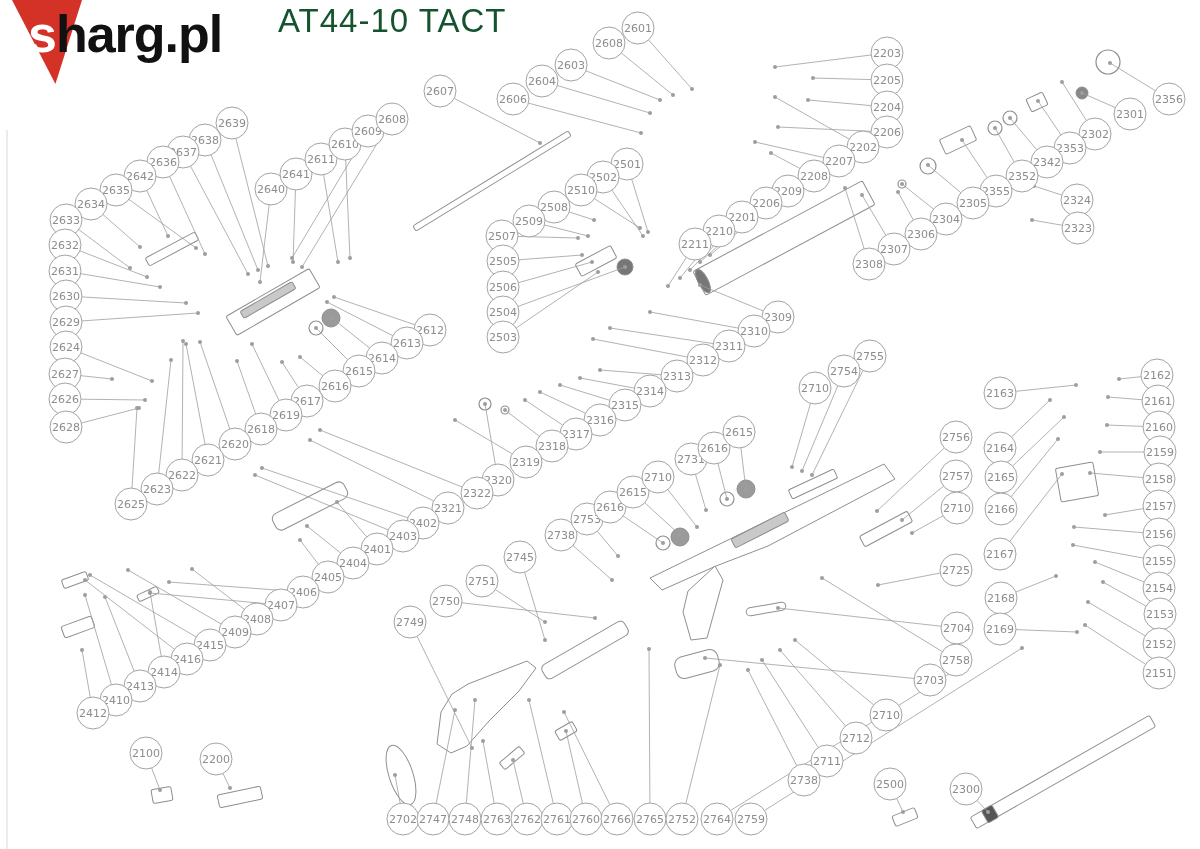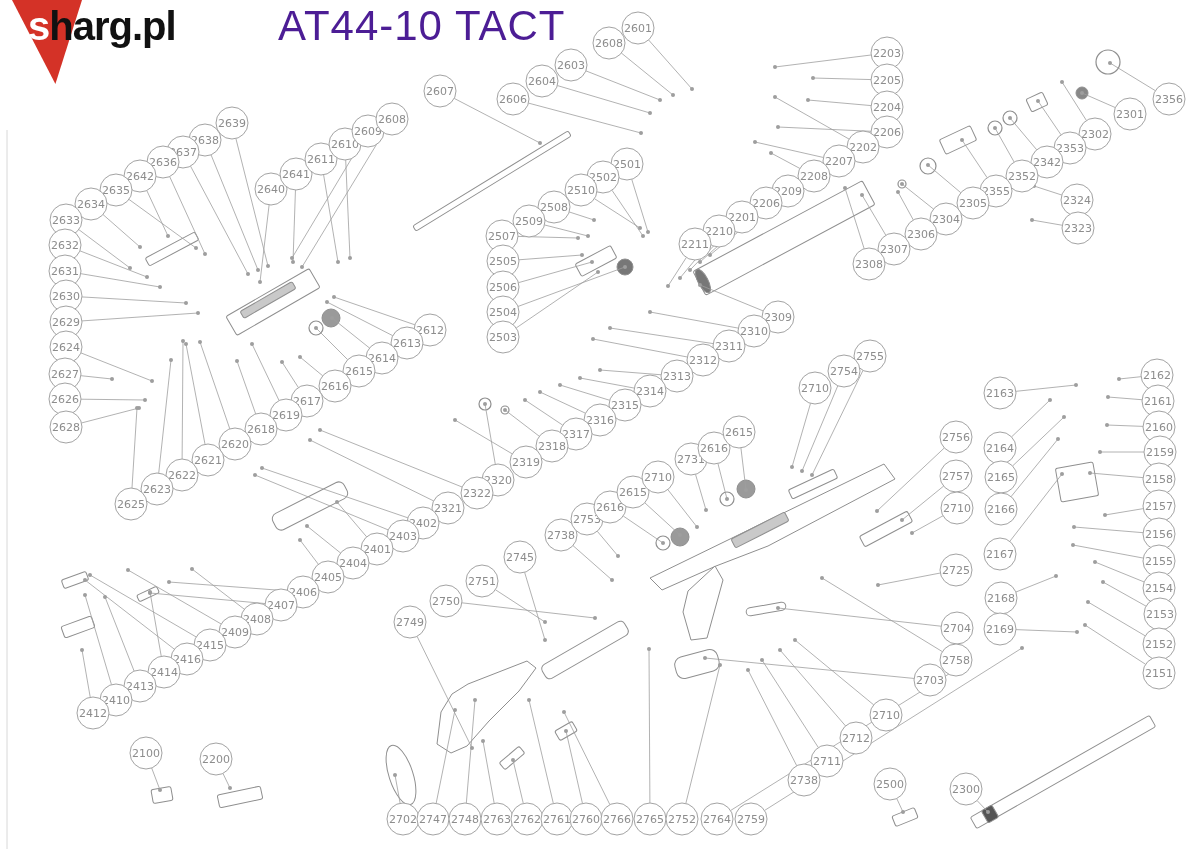--- a/index.html
+++ b/index.html
@@ -1,24 +1,24 @@
 <!DOCTYPE html>
 <html><head>
 <meta charset="utf-8">
 <style>
   html,body{margin:0;padding:0;background:#fff;}
   #stage{position:relative;width:1200px;height:849px;background:#fff;overflow:hidden;
          font-family:"DejaVu Sans", sans-serif;}
   #logo{position:absolute;left:10px;top:0;width:240px;height:95px;}
   #logo-triangle{position:absolute;left:2px;top:0;width:70px;height:84px;
                  clip-path:polygon(0 0,100% 0,62% 100%);}
-  #logo-text{position:absolute;left:18px;top:4px;font-size:40px;font-weight:bold;
+  #logo-text{position:absolute;left:18px;top:4px;font-size:52px;font-weight:bold;
              letter-spacing:-1px;color:#111;font-family:"Liberation Sans",sans-serif;}
   #logo-text .first{color:#fff;}
-  #page-title{position:absolute;left:278px;top:2px;font-size:42px;color:#4c1d95;
+  #page-title{position:absolute;left:278px;top:2px;font-size:33px;color:#14532d;
               font-family:"Liberation Sans",sans-serif;letter-spacing:1px;}
   svg text{font-family:"DejaVu Sans",sans-serif;}
 </style>
 </head>
 <body>
 
 <div id="stage">
   <div id="logo">
     <div id="logo-triangle" style="background: rgb(212, 50, 39);"></div>
     <div id="logo-text"><span class="first">s</span><span>harg.pl</span></div>

